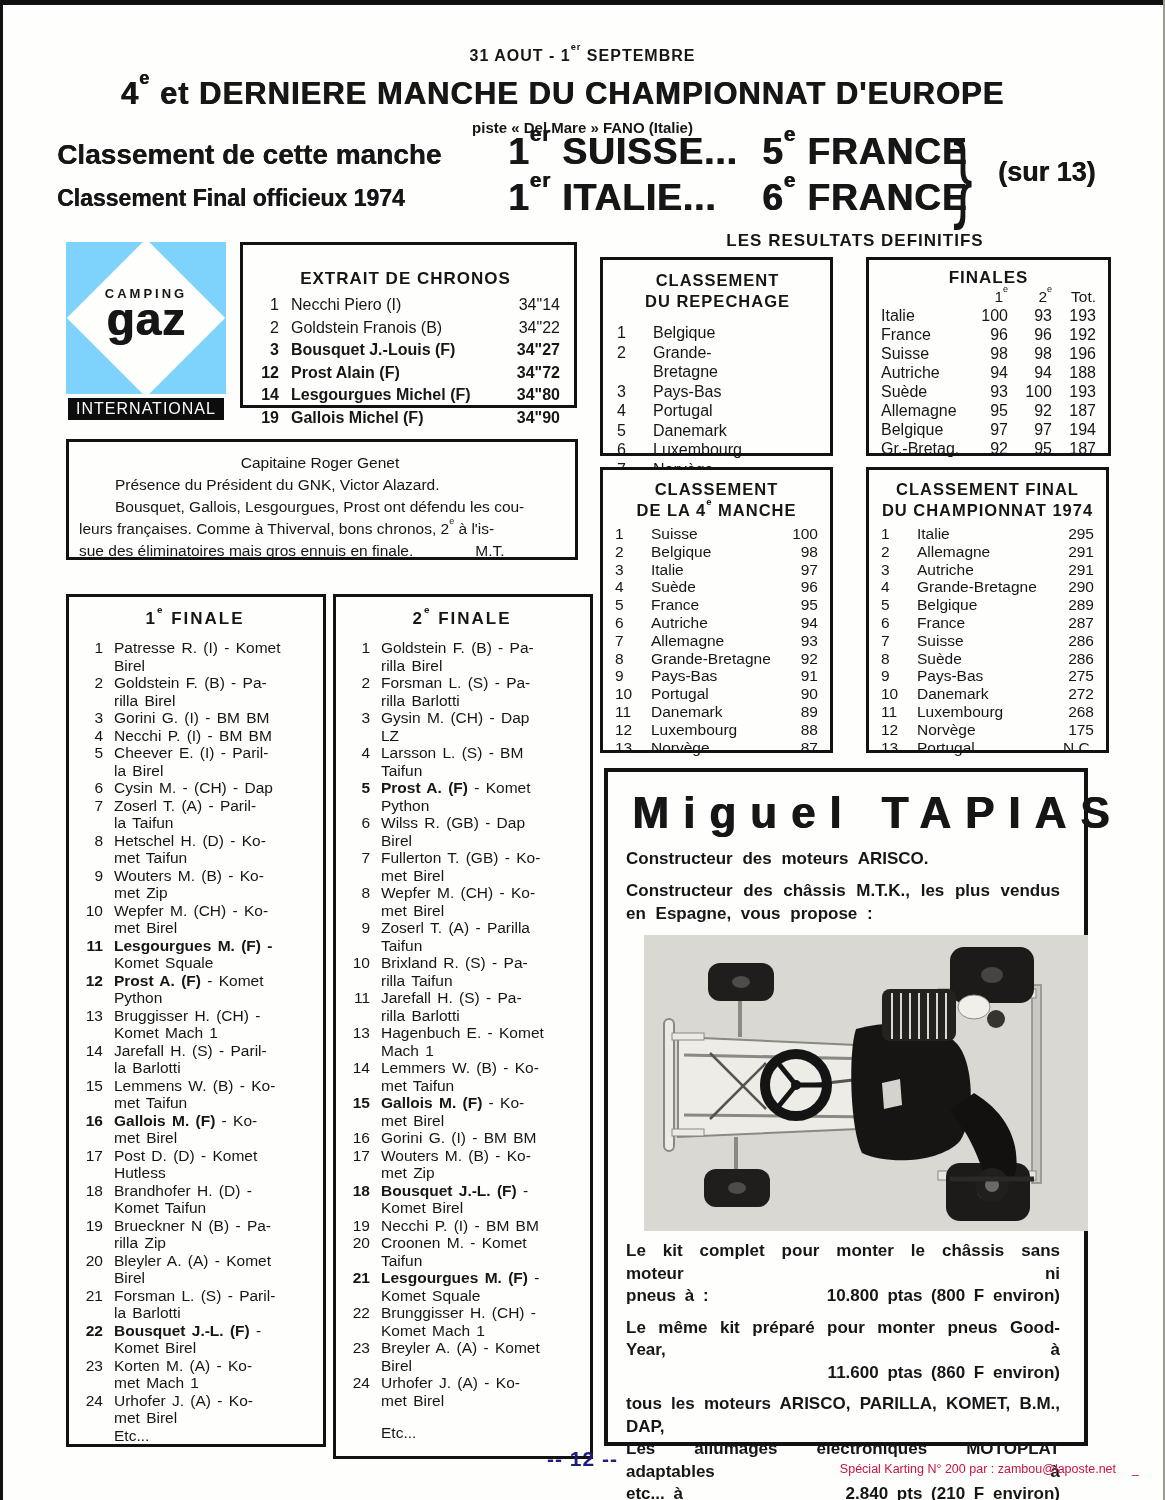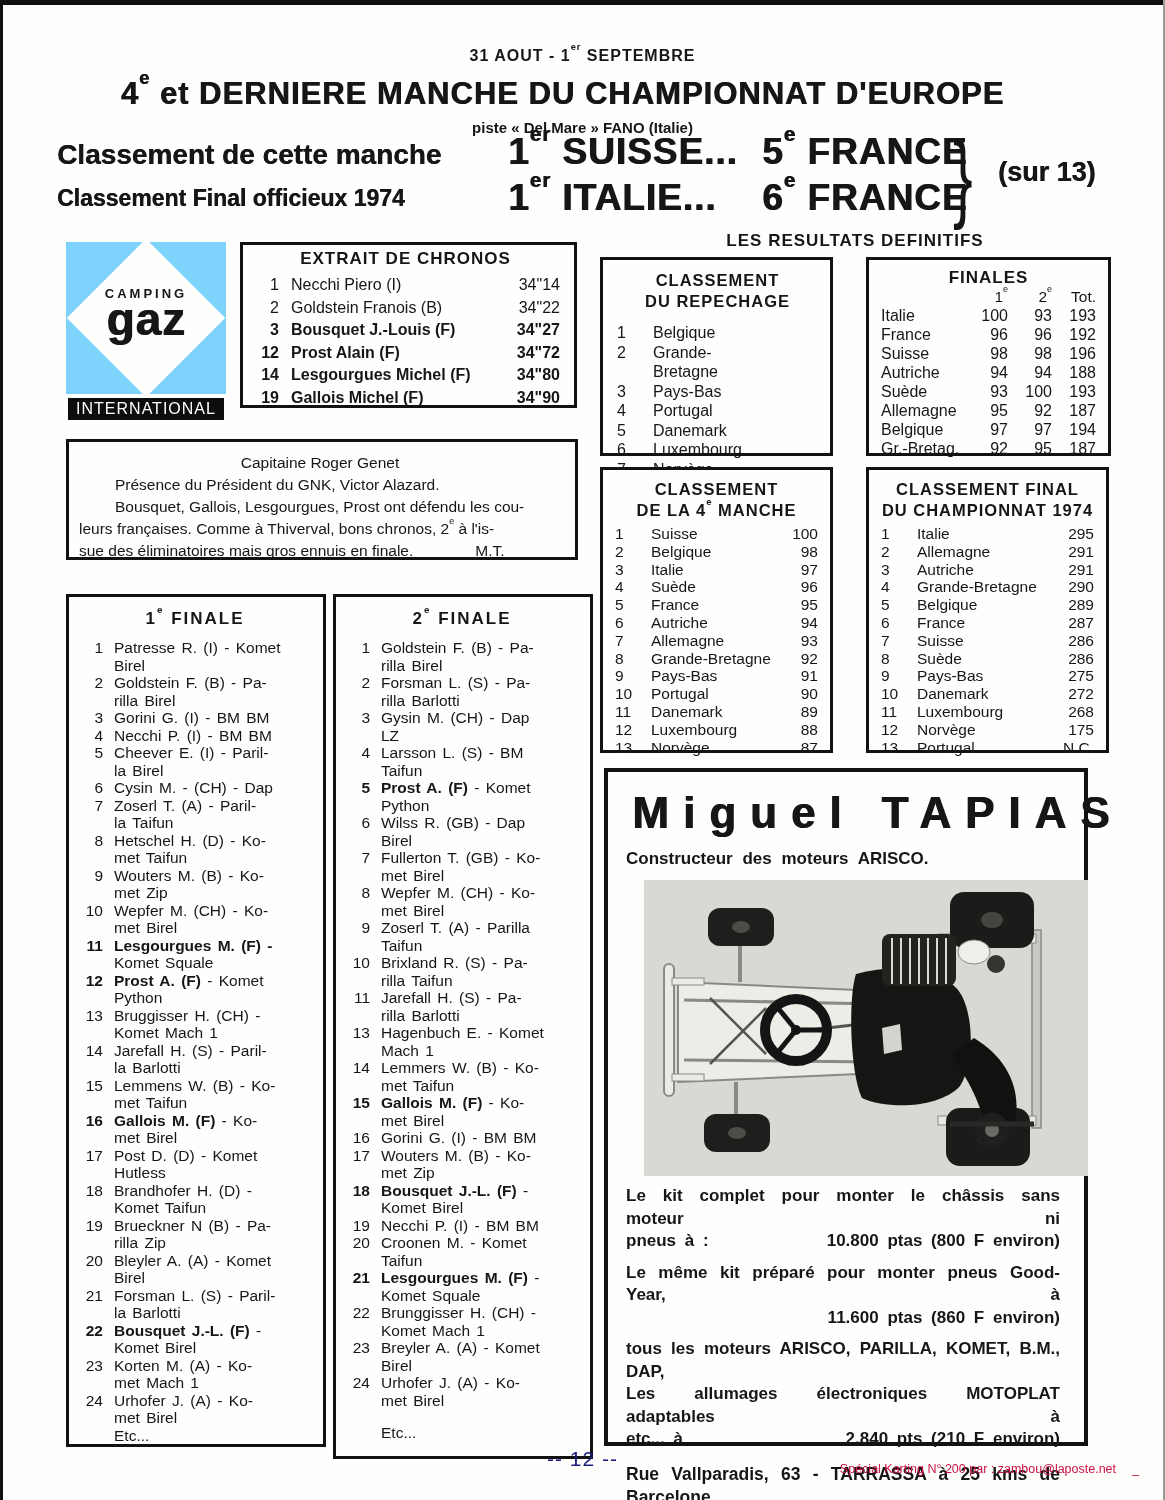--- a/index.html
+++ b/index.html
@@ -33,21 +33,21 @@
 
   
   .gaz{position:absolute;left:66px;top:242px;width:160px;height:152px;background:#7dd3fc;overflow:hidden;}
   .gaz-diamond{position:absolute;left:24px;top:20px;width:112px;height:112px;background:#fefefd;transform:rotate(45deg);}
   .gaz-text{position:absolute;left:0;top:44px;width:100%;text-align:center;}
   .gaz-camping{font-size:13px;font-weight:700;letter-spacing:3px;}
   .gaz-gaz{font-size:46px;font-weight:700;letter-spacing:1px;line-height:40px;margin-top:-2px;text-shadow:1px 0 currentColor;}
   .gaz-intl{position:absolute;left:66px;top:396px;width:160px;height:26px;background:#0d0d0d;border:2px solid #fefefd;box-sizing:border-box;color:#fefefd;text-align:center;font-size:16px;letter-spacing:1px;line-height:21px;}
 
   
-  .chronos{left:240px;top:242px;width:337px;height:166px;padding:4px 14px 0 8px;}
+  .chronos{left:240px;top:242px;width:337px;height:166px;padding:24px 14px 0 8px;}
   .chronos .box-title{font-size:17px;margin-bottom:5px;}
   .crow{display:flex;font-size:16px;line-height:22.5px;}
   .cpos{width:28px;text-align:right;flex:none;}
   .cname{flex:1;margin-left:12px;}
   .ctime{width:66px;text-align:right;flex:none;}
   .crow.bold{font-weight:700;}
 
   .resdef-title{position:absolute;left:600px;top:231px;width:510px;text-align:center;font-size:17px;font-weight:700;letter-spacing:1px;}
 
   
@@ -99,21 +99,21 @@
   .just-all{text-align:justify;text-align-last:justify;}
   .just{text-align:justify;}
   .photo{margin:10px 0 0 18px;width:444px;height:296px;display:block;}
   .kit{font-size:17px;font-weight:700;word-spacing:4px;line-height:22.5px;margin-top:9px;}
   .kit-line2{display:flex;}
   .kit-l{flex:1;}
   .kit-price{flex:none;text-align:center;}
   .ad-addr{font-size:17.5px;font-weight:700;word-spacing:4px;line-height:23px;margin-top:12px;}
 
   
-  .page-num{position:absolute;left:0;right:0;top:1447px;text-align:center;font-size:21px;font-weight:400;letter-spacing:1px;}
+  .page-num{position:absolute;left:0;right:0;top:1447px;text-align:center;font-size:21px;font-weight:700;letter-spacing:1px;}
   .credit{position:absolute;right:26px;top:1462px;font-size:12.5px;}
   .credit .tail{margin-left:16px;}
 </style>
 </head>
 <body>
 
 <div class="page">
   <div class="edge-top"></div>
   <div class="edge-left"></div>
   <div class="edge-right"></div>
@@ -771,20 +771,21 @@
         <div class="fitem">
           <span class="fnum"></span>
           <span class="ftext"><b></b><span>Etc...</span></span>
         </div>
       </div>
   </div>
 
   <div class="box ad">
     <div class="ad-title"><span>Miguel</span><span class="w2">TAPIAS</span></div>
     <div class="ad-p">Constructeur des moteurs ARISCO.</div>
+    <div class="ad-p just">Constructeur des châssis M.T.K., les plus vendus en Espagne, vous propose :</div>
 
     <svg class="photo" viewBox="0 0 444 296" xmlns="http://www.w3.org/2000/svg" aria-hidden="true">
       <rect width="444" height="296" fill="#d9d8d2"></rect>
       <rect x="388" y="50" width="9" height="198" fill="#c9c8c2" stroke="#8a8a84" stroke-width="1.5"></rect>
       <rect x="294" y="54" width="98" height="9" fill="#e8e7e1" stroke="#8a8a84"></rect>
       <rect x="294" y="236" width="98" height="9" fill="#e8e7e1" stroke="#8a8a84"></rect>
       <path d="M34,102 L212,110 L214,194 L34,202 Z" fill="#edece6" stroke="#8a8a84" stroke-width="2"></path>
       <rect x="20" y="84" width="10" height="132" rx="5" fill="#eceae4" stroke="#8a8a84" stroke-width="2"></rect>
       <rect x="28" y="98" width="32" height="7" fill="#eceae4" stroke="#8a8a84"></rect>
       <rect x="28" y="194" width="32" height="7" fill="#eceae4" stroke="#8a8a84"></rect>

